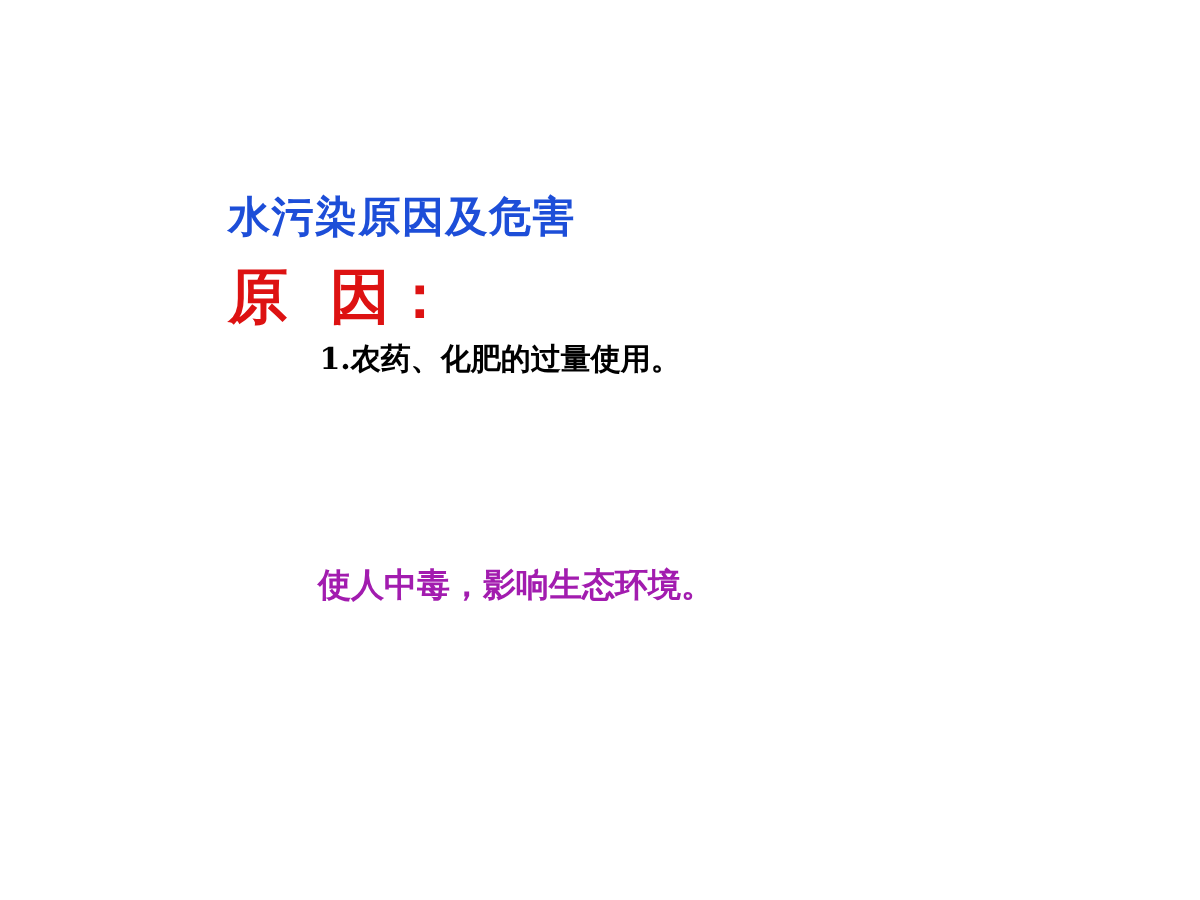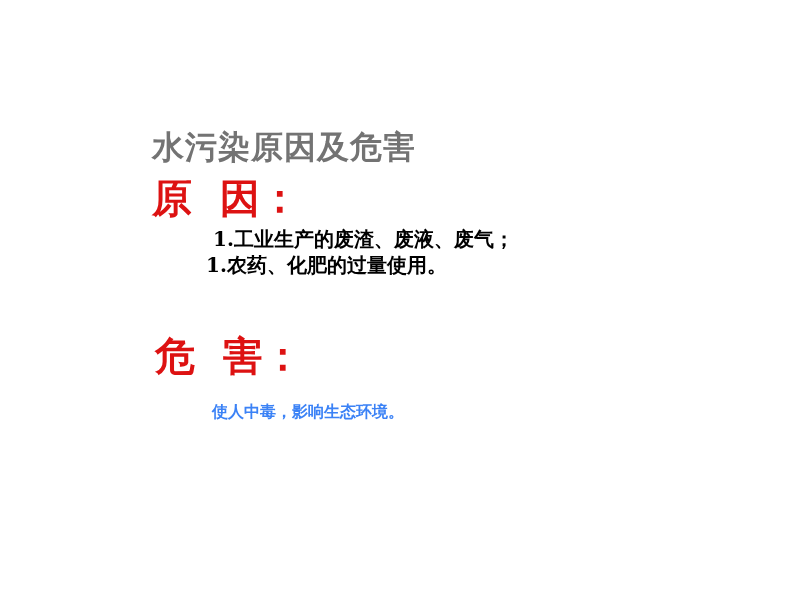--- a/index.html
+++ b/index.html
@@ -13,23 +13,23 @@
     height: 600px;
     background: #ffffff;
     overflow: hidden;
     font-family: "DejaVu Serif", "Liberation Serif", serif;
     font-weight: bold;
   }
   .slide-title {
     position: absolute;
     left: 152px;
     top: 131px;
-    font-size: 32px;
+    font-size: 28px;
     line-height: 1.0;
-    color: #737373;
+    color: #1d4ed8;
     letter-spacing: 1px;
     white-space: pre;
   }
   .section-heading {
     position: absolute;
     font-size: 40px;
     line-height: 1.0;
     color: #DD1212;
     white-space: pre; 
   }
@@ -51,38 +51,36 @@
   .cause-item {
     line-height: 26px;
     white-space: pre;
   }
   .cause-item:first-child {
     padding-left: 7px;
   }
   .harms-text {
     position: absolute;
     left: 212px;
-    top: 399px;
-    font-size: 16px;
+    top: 377px;
+    font-size: 22px;
     line-height: 26px;
-    color: #3b82f6;
+    color: #a21caf;
     white-space: pre;
   }
 </style>
 </head>
 <body>
 
 <div class="slide">
 
   <div class="slide-title">水污染原因及危害</div>
 
   <div class="section-heading heading-causes">原  因：</div>
 
   <div class="cause-list">
-    <div class="cause-item">1.工业生产的废渣、废液、废气；</div>
     <div class="cause-item">1.农药、化肥的过量使用。</div>
   </div>
 
-  <div class="section-heading heading-harms">危  害：</div>
 
   <div class="harms-text">使人中毒，影响生态环境。</div>
 
 </div>
 
 </body></html>

